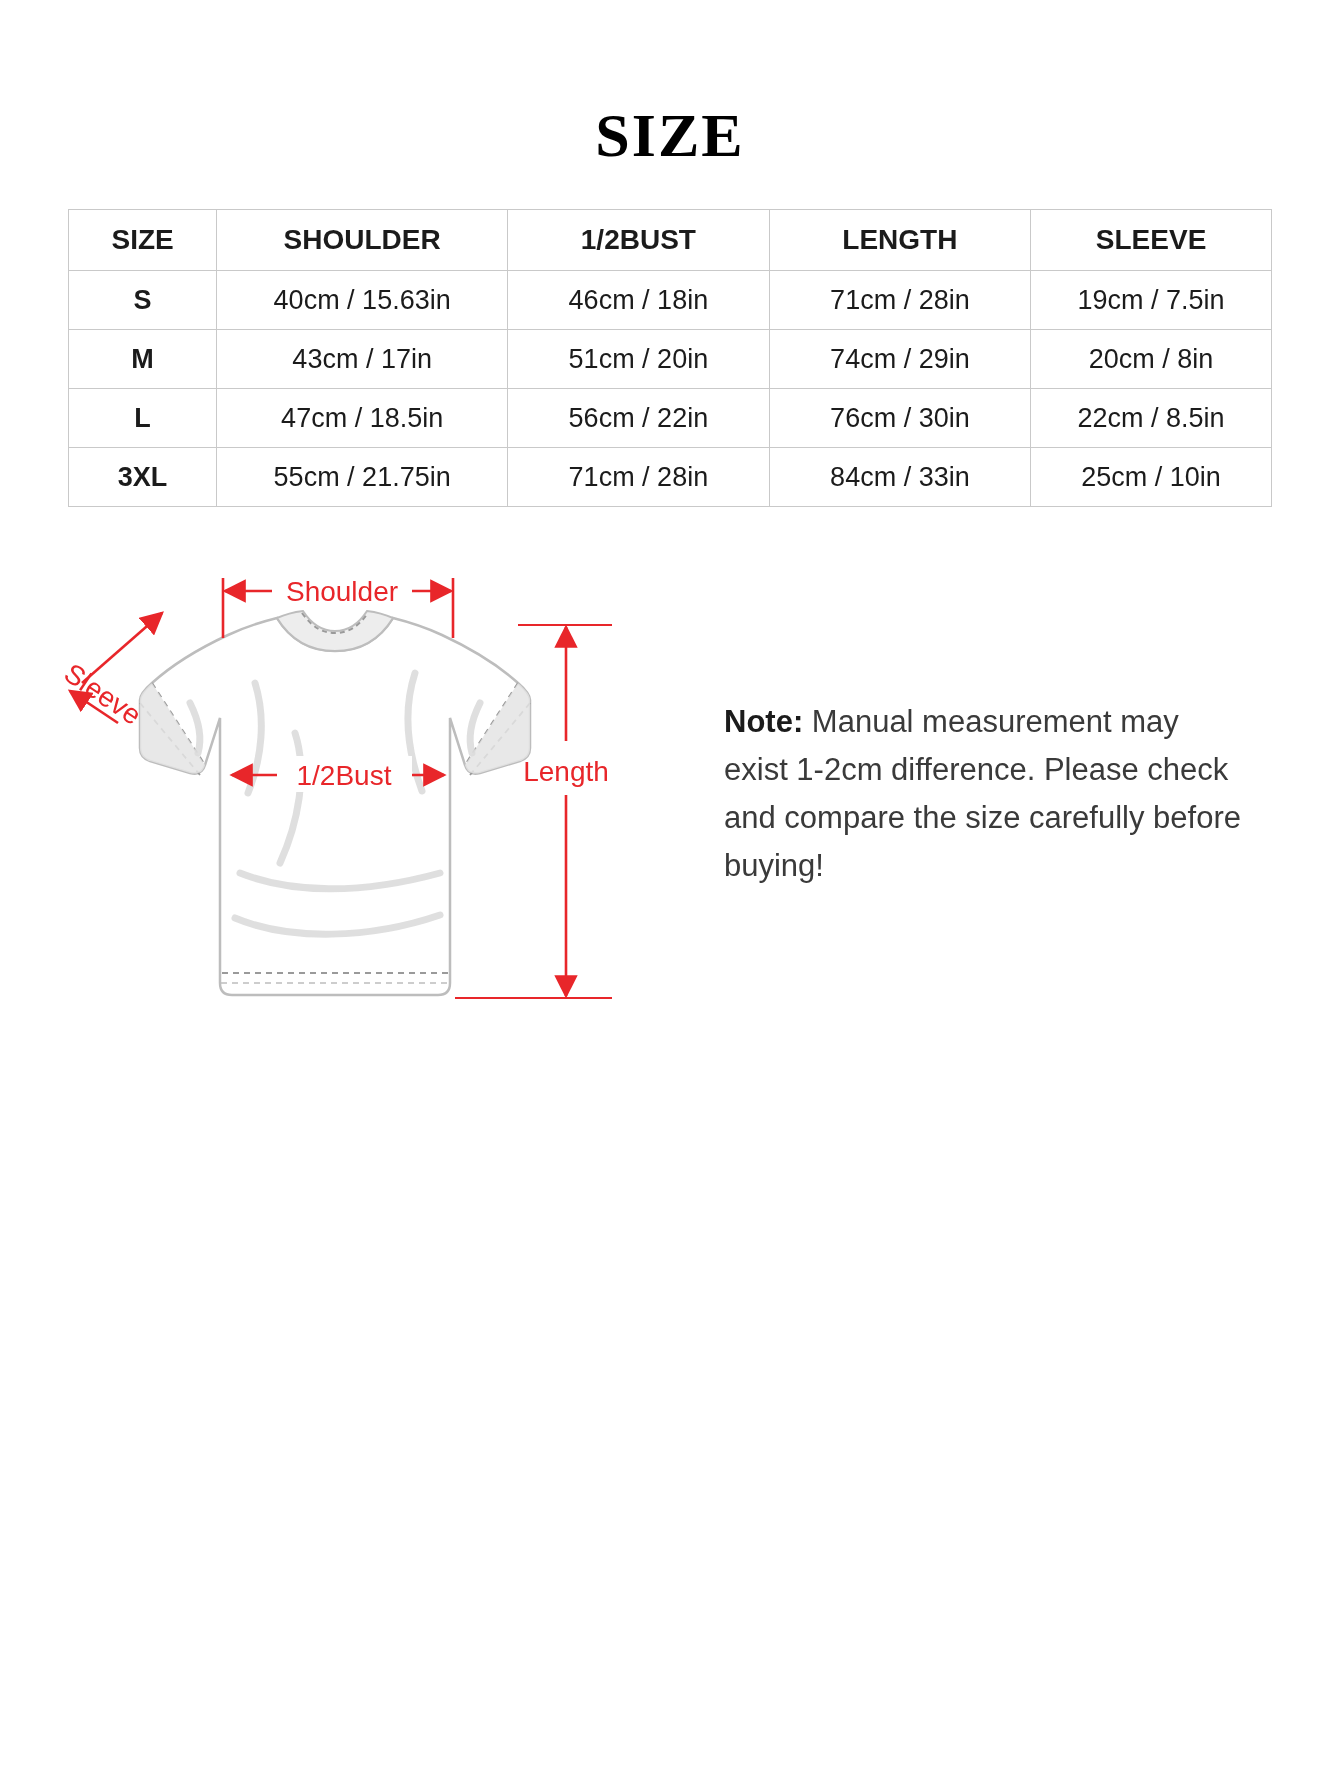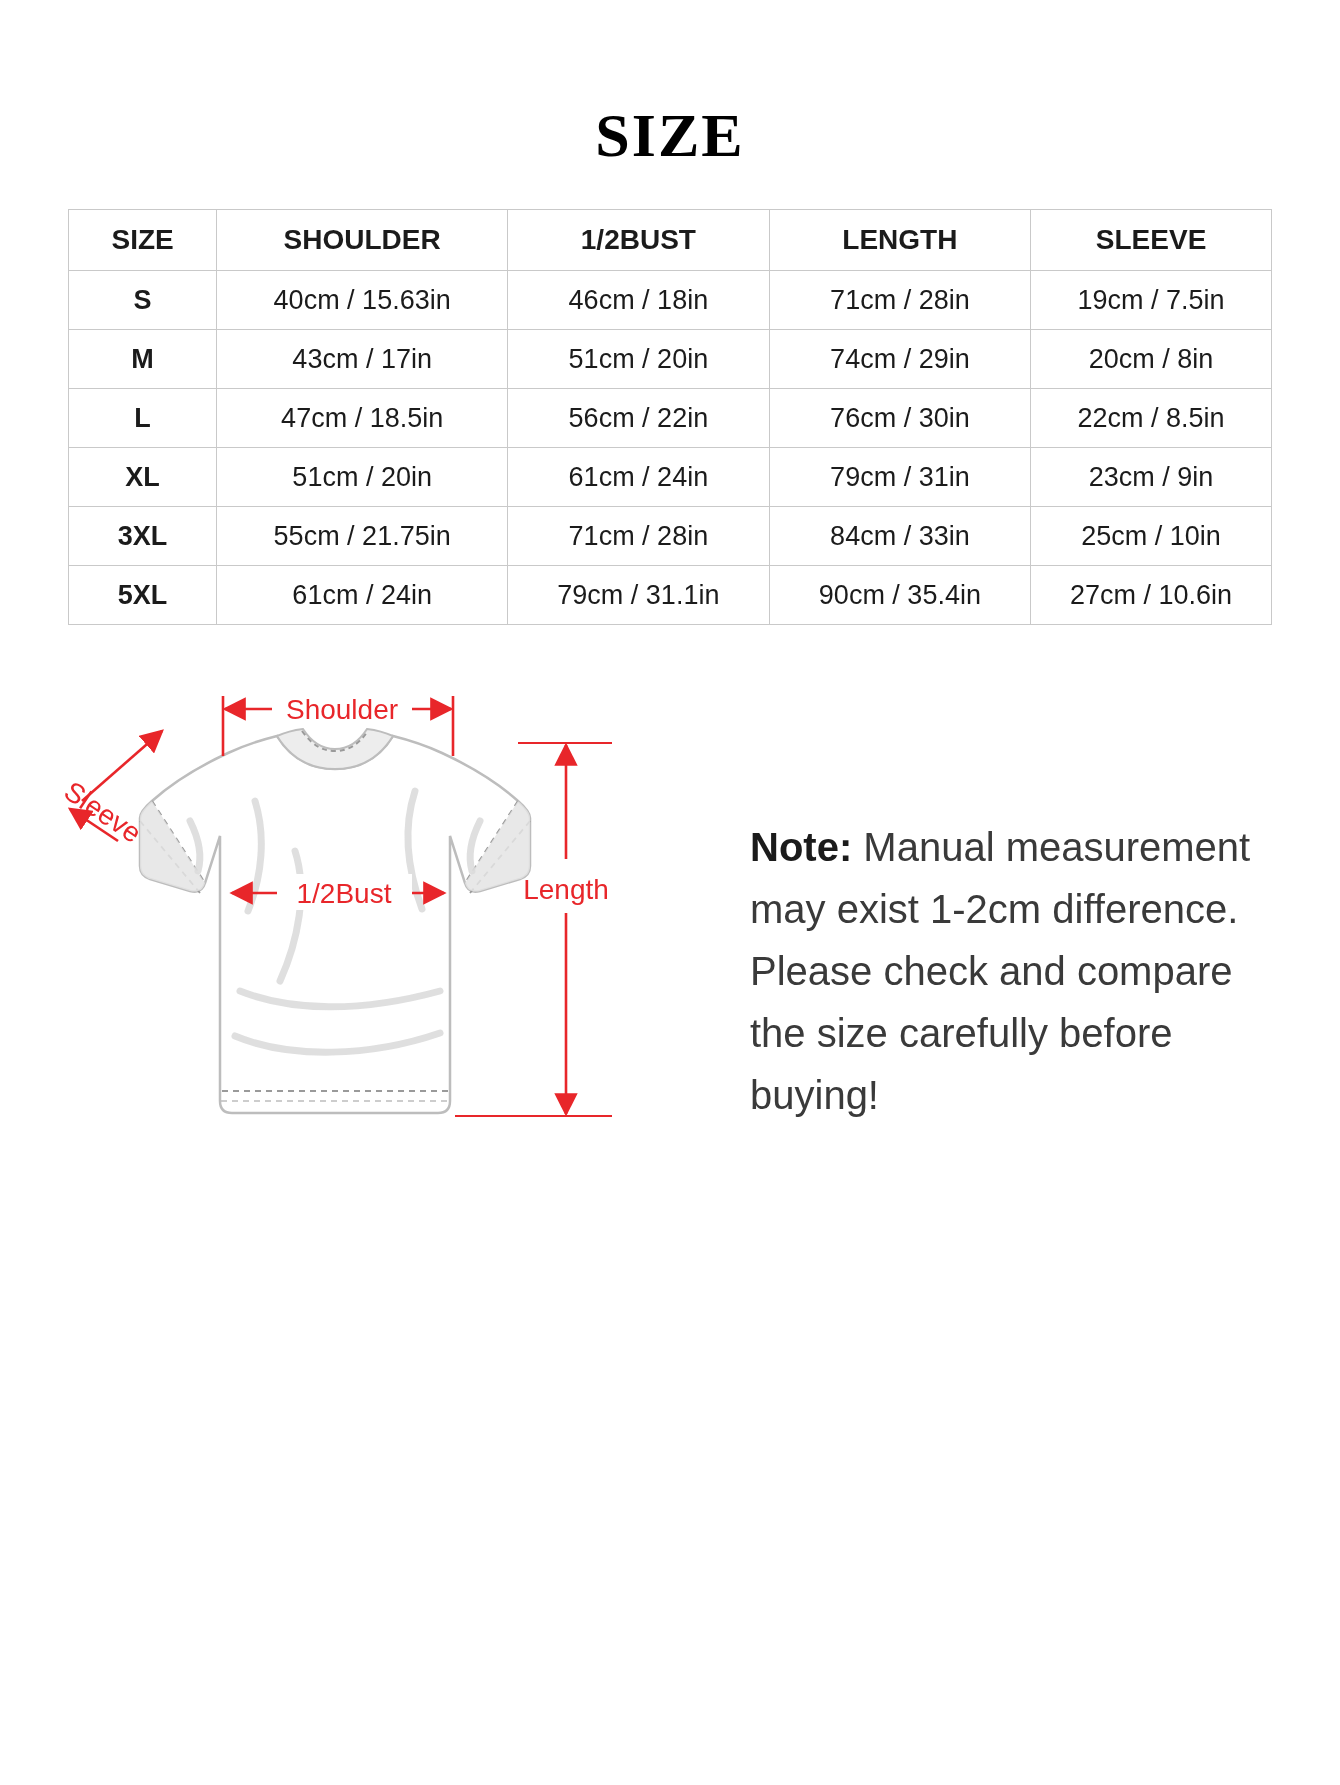--- a/index.html
+++ b/index.html
@@ -77,24 +77,24 @@
   .shirt-svg {
     position: absolute;
     left: 40px;
     top: 0;
     width: 700px;
     height: 540px;
   }
 
   .note-block {
     position: absolute;
-    left: 750px;
+    left: 724px;
     top: 155px;
     width: 520px;
-    font-size: 40px;
+    font-size: 31px;
     line-height: 1.55;
     color: #3a3a3a;
   }
   .note-block b {
     color: #1b1b1b;
     font-weight: 700;
   }
 
   .red { fill: #e8262a; }
   .red-stroke { stroke: #e8262a; }
@@ -138,39 +138,25 @@
         <td>20cm / 8in</td>
       </tr>
       <tr>
         <td class="size-col">L</td>
         <td>47cm / 18.5in</td>
         <td>56cm / 22in</td>
         <td>76cm / 30in</td>
         <td>22cm / 8.5in</td>
       </tr>
       <tr>
-        <td class="size-col">XL</td>
-        <td>51cm / 20in</td>
-        <td>61cm / 24in</td>
-        <td>79cm / 31in</td>
-        <td>23cm / 9in</td>
-      </tr>
-      <tr>
         <td class="size-col">3XL</td>
         <td>55cm / 21.75in</td>
         <td>71cm / 28in</td>
         <td>84cm / 33in</td>
         <td>25cm / 10in</td>
-      </tr>
-      <tr>
-        <td class="size-col">5XL</td>
-        <td>61cm / 24in</td>
-        <td>79cm / 31.1in</td>
-        <td>90cm / 35.4in</td>
-        <td>27cm / 10.6in</td>
       </tr>
     </tbody>
   </table>
 </div>
 
 <div class="diagram-area">
 
   <svg class="shirt-svg" viewBox="0 0 700 540" xmlns="http://www.w3.org/2000/svg">
     <defs>
       <marker id="arrR" markerWidth="9" markerHeight="9" refX="8" refY="4.5" orient="auto">

